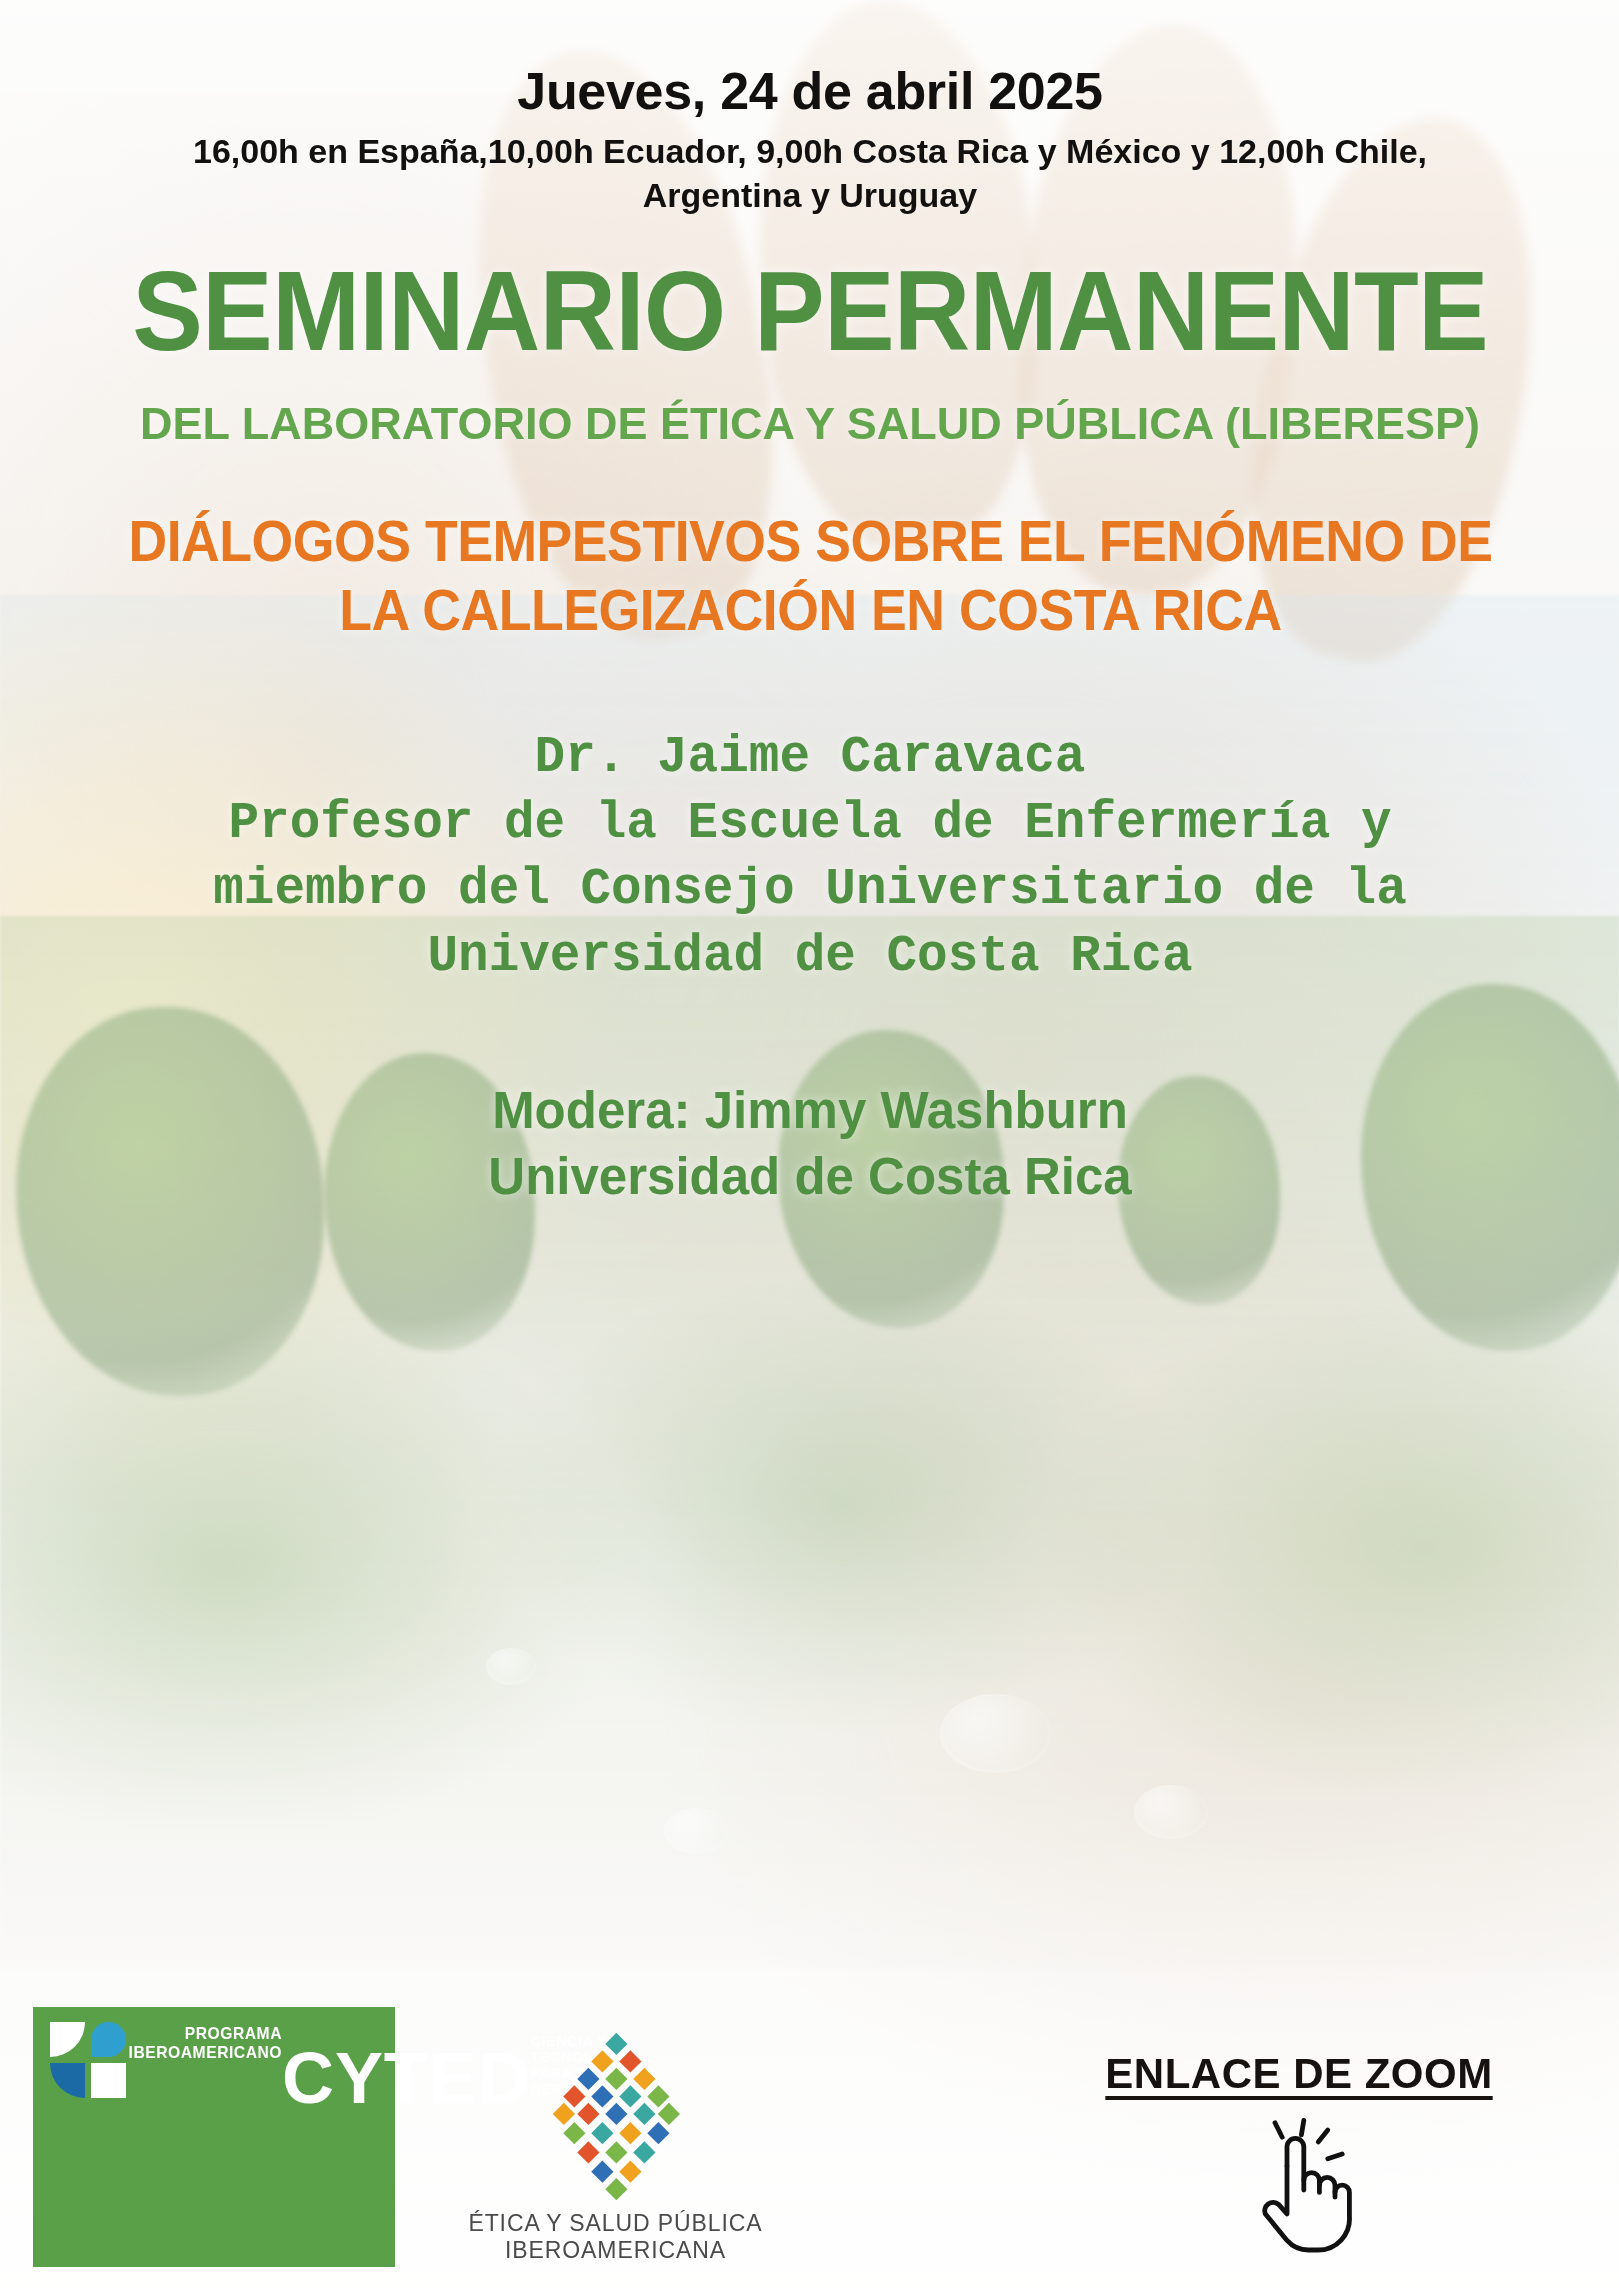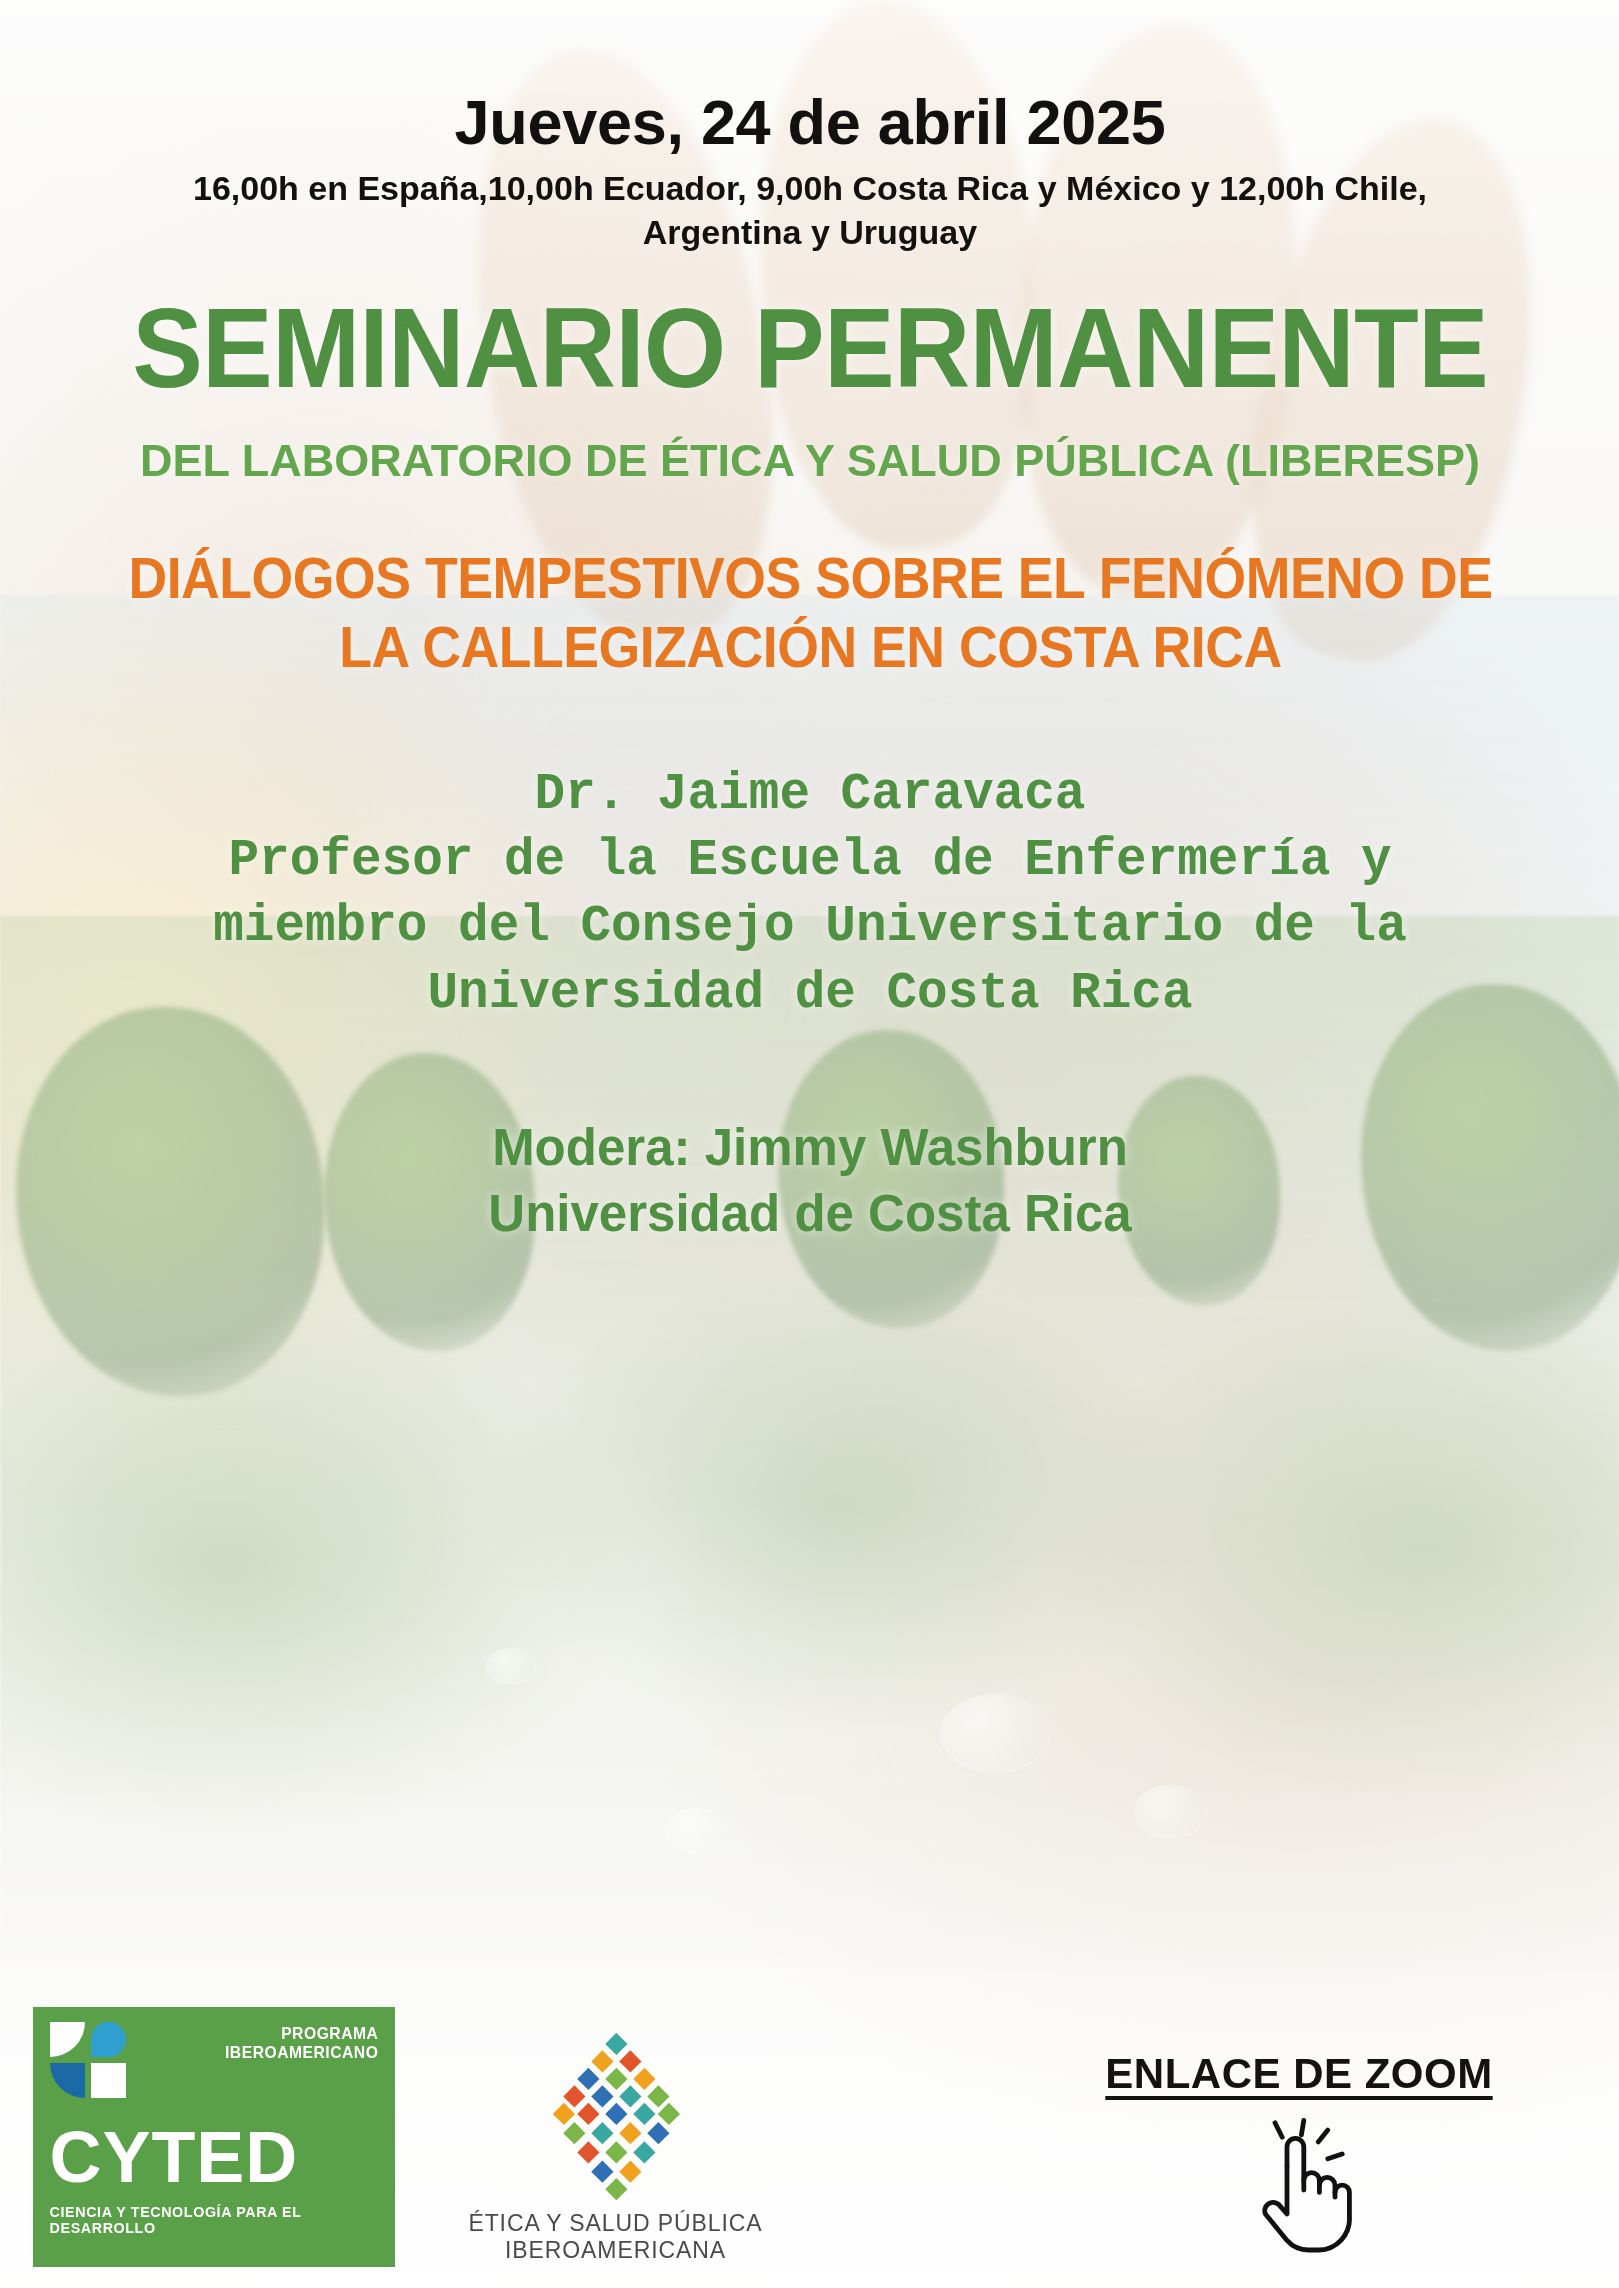--- a/index.html
+++ b/index.html
@@ -108,22 +108,22 @@
   .content {
     position: relative;
     z-index: 5;
     width: 100%;
     height: 100%;
     text-align: center;
   }
 
   .date-line {
     margin: 0;
-    padding-top: 86px;
-    font-size: 63px;
+    padding-top: 61px;
+    font-size: 52px;
     font-weight: 700;
     color: #13110f;
     letter-spacing: -0.3px;
   }
   .time-line {
     margin: 9.2px auto 0;
     width: 1255px;
     font-size: 34px;
     font-weight: 700;
     line-height: 1.28;
@@ -197,21 +197,21 @@
 
   
   .cyted {
     position: absolute;
     left: 33px;
     bottom: 22px;
     width: 362px;
     height: 260px;
     background: #5aa048;
     display: flex;
-    flex-direction: column;
+    flex-direction: row;
     justify-content: flex-start;
     color: #ffffff;
     box-sizing: border-box;
     padding: 14.8px 16.6px 9.2px 16.6px;
   }
   .cyted-top {
     display: flex;
     align-items: flex-start;
     justify-content: space-between;
   }

